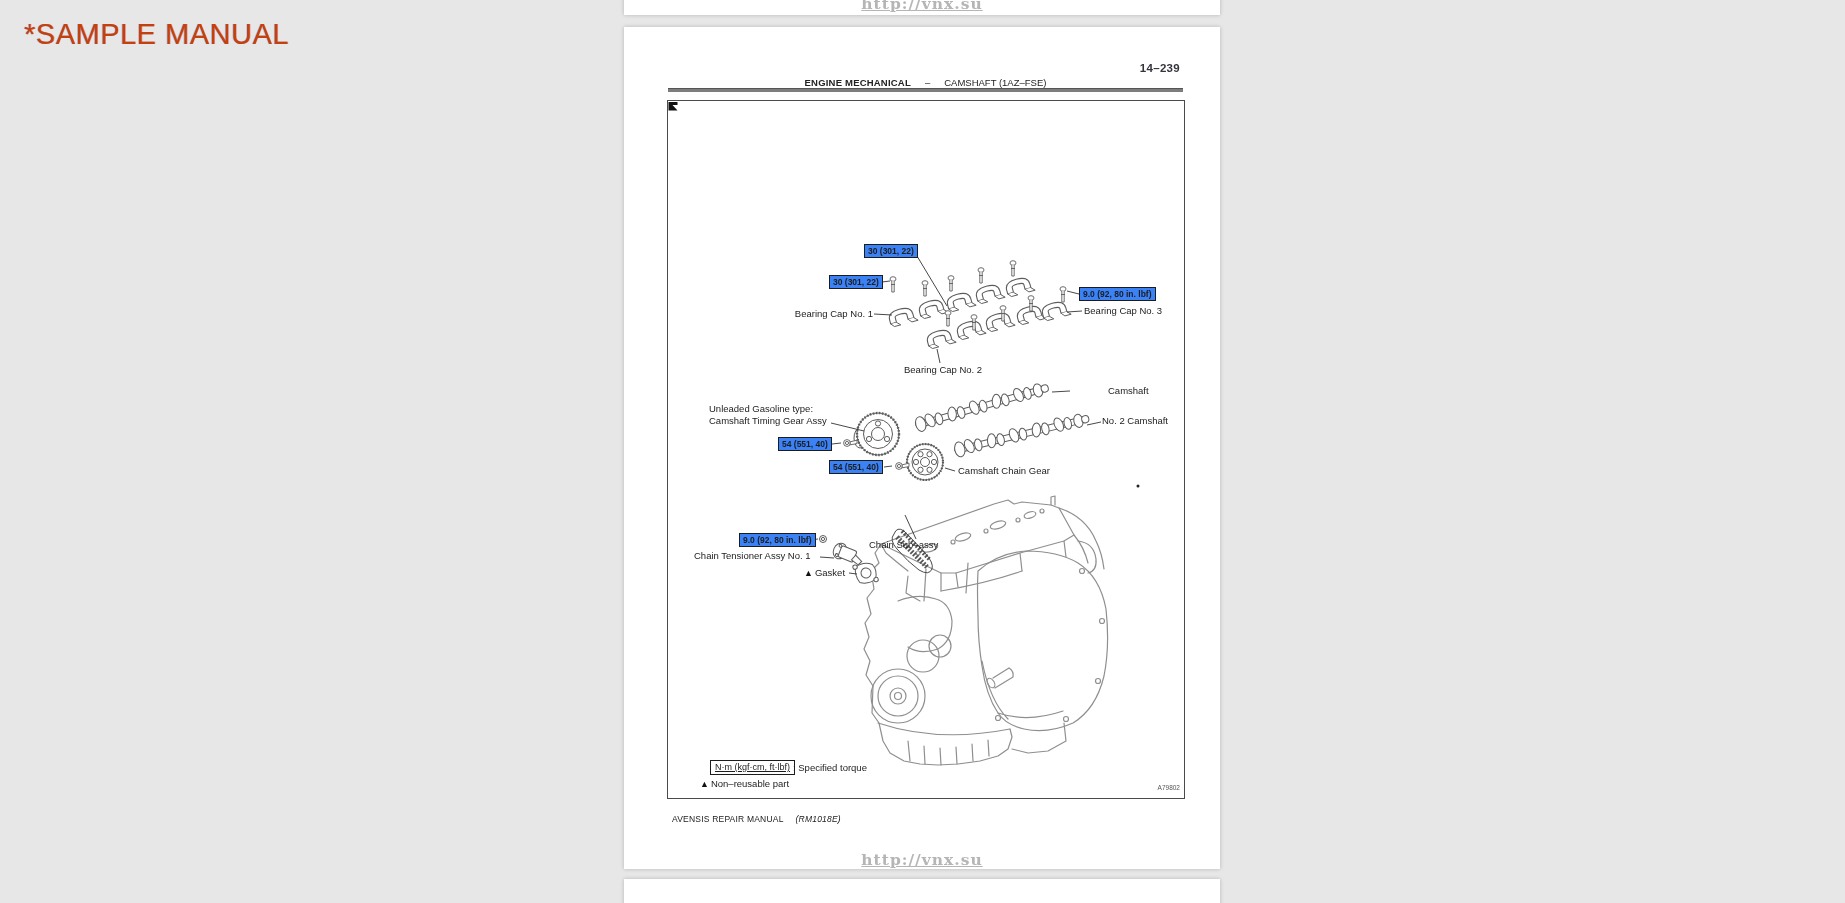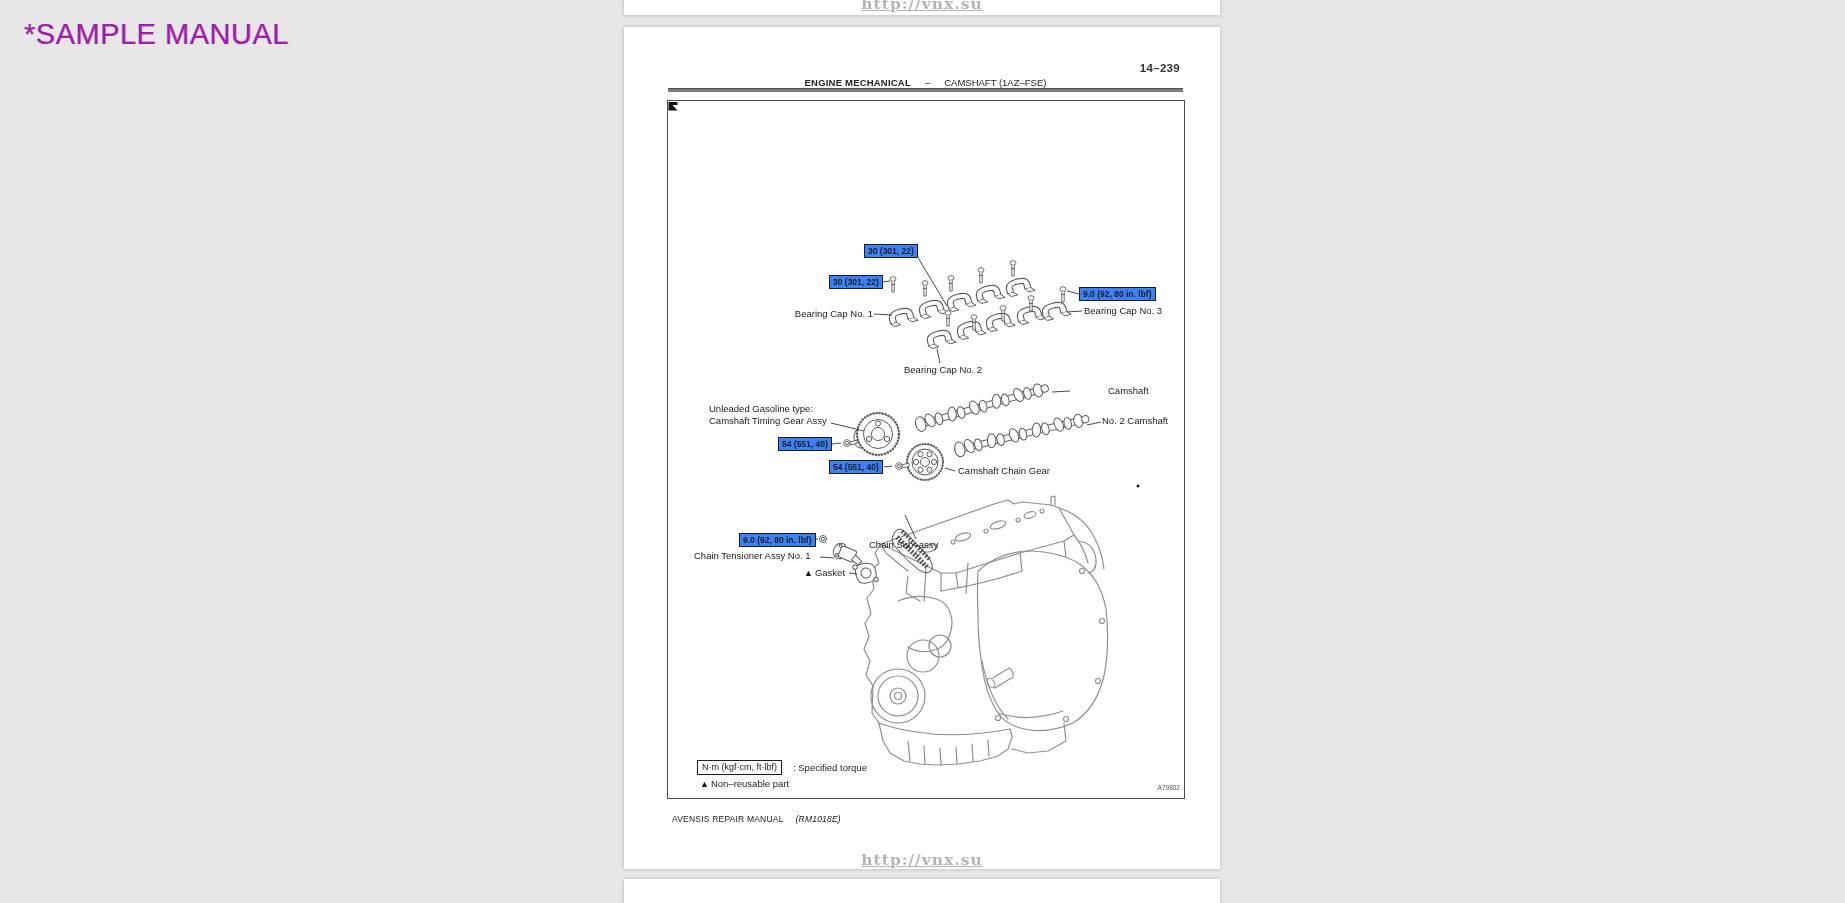--- a/index.html
+++ b/index.html
@@ -5,21 +5,21 @@
 <style>
   html,body{margin:0;padding:0;}
   body{
     width:1845px;height:903px;overflow:hidden;position:relative;
     background:#e7e7e7;
     font-family:"Liberation Sans","DejaVu Sans",sans-serif;
     -webkit-font-smoothing:antialiased;
   }
   .sample-overlay{
     position:absolute;left:24px;top:18px;
-    font-size:29px;color:#a21caf;letter-spacing:0.5px;
+    font-size:29px;color:#c2410c;letter-spacing:0.5px;
     text-shadow:0.7px 0 0 rgba(220,0,0,.35), -0.7px 0 0 rgba(0,90,220,.25);
     z-index:30;white-space:nowrap;
   }
   .page-strip{
     position:absolute;left:624px;width:596px;background:#fff;
     box-shadow:0 0 4px rgba(0,0,0,.22);
   }
   .strip-top{top:-10px;height:25px;}
   .strip-bottom{top:879px;height:34px;}
   .watermark{
@@ -298,21 +298,21 @@
     <div class="lbl" style="left:290px;top:364px;">Camshaft Chain Gear</div>
     <div class="lbl" style="left:201px;top:402px;margin-top:36px;">Chain Sub–assy</div>
     <div class="lbl" style="left:26px;top:449px;">Chain Tensioner Assy No. 1</div>
     <div class="lbl" style="left:136px;top:466px;">
       <span class="tri">▲</span><span>Gasket</span>
     </div>
 
     <svg class="legend-mark" viewBox="0 0 10 10">
       <path d="M0.5,9.5 L0.5,1 L9.5,1 L9.5,4 L4.5,4 L9.5,9.5 Z" fill="#111"></path>
     </svg>
-    <div class="legend-box" style="left:29px;top:659px;">N·m (kgf·cm, ft·lbf)</div>
+    <div class="legend-box" style="left:42px;top:659px;text-decoration:underline;">N·m (kgf·cm, ft·lbf)</div>
     <div class="lbl" style="left:125px;top:661px;">: Specified torque</div>
     <div class="lbl" style="left:32px;top:677px;">
       <span class="tri">▲</span><span>Non–reusable part</span>
     </div>
 
     <div class="figure-code">A79802</div>
   </div>
 
   <div class="page-footer">
     <span>AVENSIS REPAIR MANUAL</span><span class="code">(RM1018E)</span>

